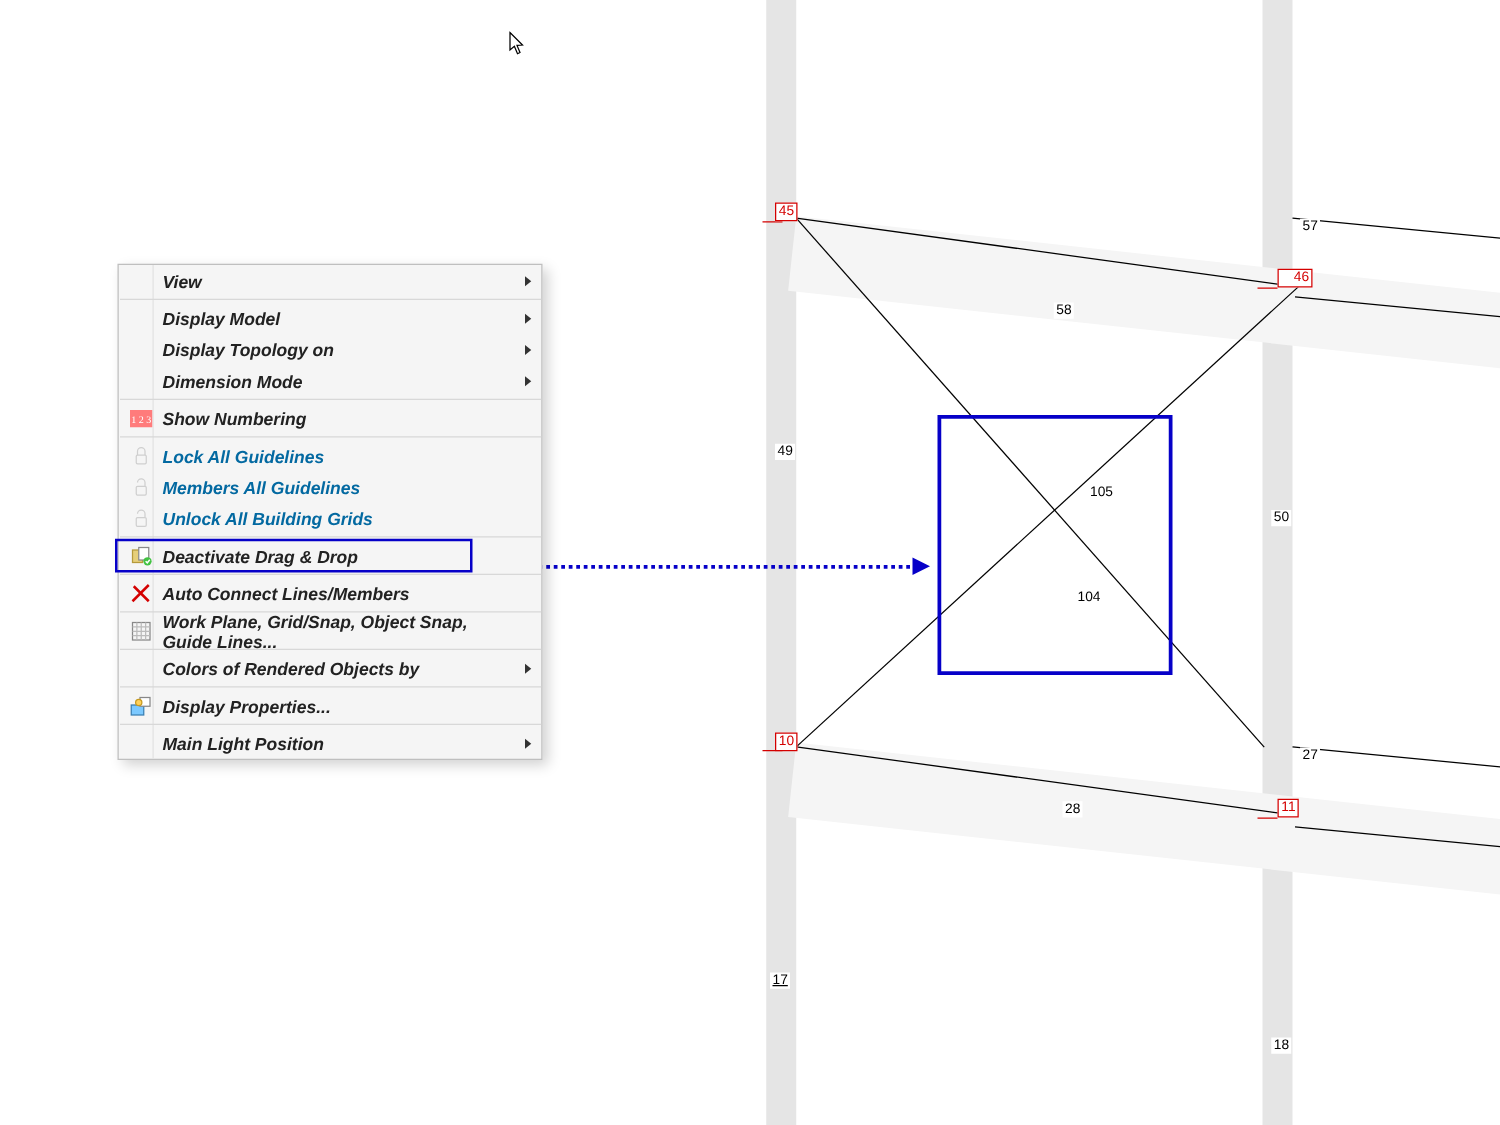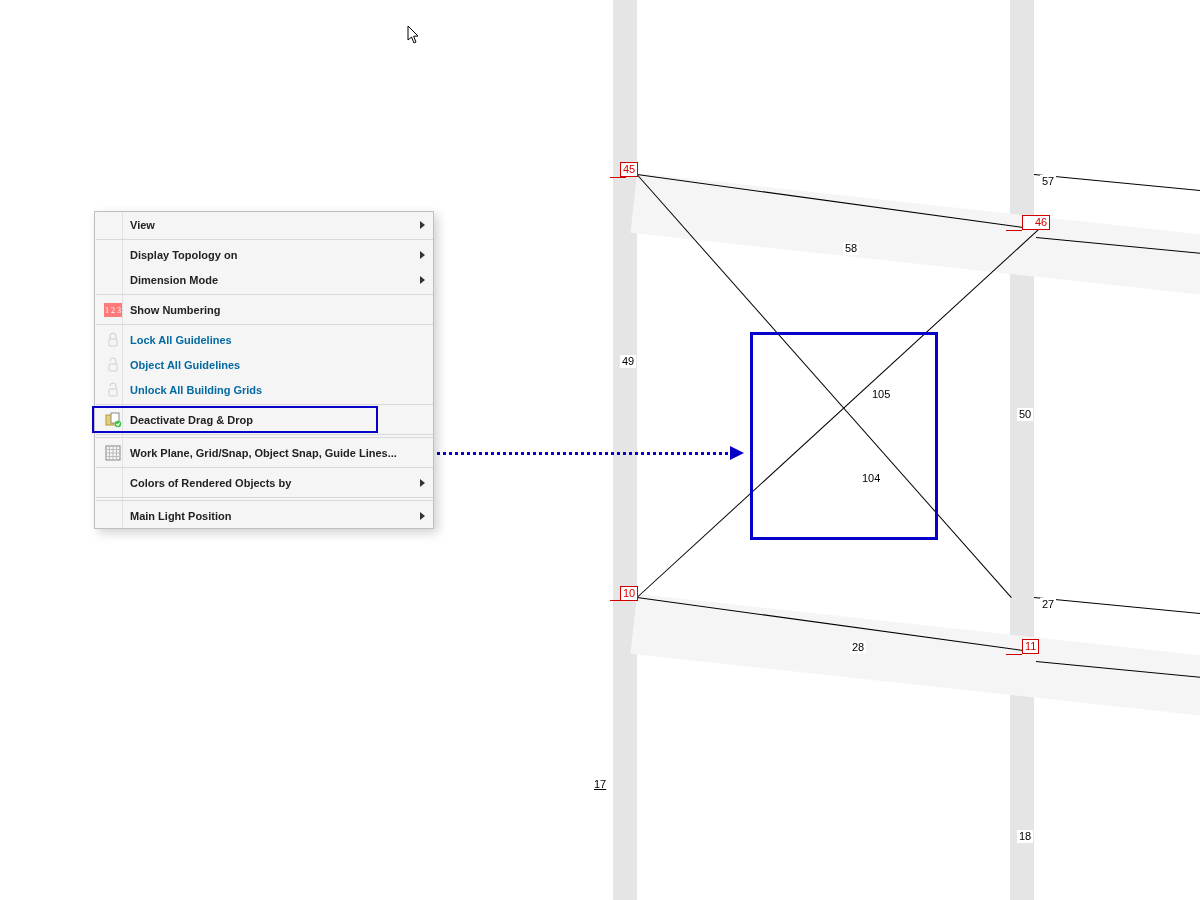--- a/index.html
+++ b/index.html
@@ -133,21 +133,22 @@
     display: flex;
     align-items: center;
     justify-content: center;
     margin-right: 7px;
     flex: 0 0 20px;
   }
   .mi .lbl {
     flex: 1 1 auto;
     font-weight: 600;
     color: #222;
-    font-size: 11px;
+    font-size: 14px;
+    font-style: italic;
   }
   .mi.disabled .lbl { color: #0369a1; font-weight: 600; }
   .mi .chev {
     position: absolute;
     right: 8px;
     top: 50%;
     transform: translateY(-50%);
     width: 0; height: 0;
     border-top: 4px solid transparent;
     border-bottom: 4px solid transparent;
@@ -203,21 +204,21 @@
   <div class="num" style="left:1040px; top:175px;">57</div>
   <div class="num" style="left:843px; top:219px;margin-top:23px;">58</div>
   <div class="num" style="left:620px; top:355px;">49</div>
   <div class="num" style="left:1017px; top:408px;">50</div>
   <div class="num" style="left:858px; top:388px;margin-left:12px;">105</div>
   <div class="num" style="left:860px; top:472px;">104</div>
   <div class="num red" style="left:620px; top:586px;">10</div>
   <div class="num" style="left:1040px; top:598px;">27</div>
   <div class="num" style="left:850px; top:641px;">28</div>
   <div class="num red" style="left:1022px; top:639px;">11</div>
-  <div class="num" style="left:592px; top:778px;text-decoration:underline;">17</div>
+  <div class="num" style="left:616px; top:778px;text-decoration:underline;">17</div>
   <div class="num" style="left:1017px; top:830px;">18</div>
 
 </div>
 
 <div class="dotted-arrow"></div>
 <div class="arrow-head"></div>
 
 <div class="cursor">
   <svg viewBox="0 0 14 20" width="14" height="20">
     <path d="M1 1 L1 15 L4.5 12 L7 18 L9 17 L6.6 11.3 L11 11 Z" fill="#fff" stroke="#000" stroke-width="1"></path>
@@ -227,20 +228,25 @@
 <div class="context-menu">
   <div class="menu-inner" id="menu-root">
       <div class="mi">
         <span class="ic"></span>
         <span class="lbl">View</span>
         <span class="chev"></span>
       </div>
       <div class="sep"></div>
       <div class="mi">
         <span class="ic"></span>
+        <span class="lbl">Display Model</span>
+        <span class="chev"></span>
+      </div>
+      <div class="mi">
+        <span class="ic"></span>
         <span class="lbl">Display Topology on</span>
         <span class="chev"></span>
       </div>
       <div class="mi">
         <span class="ic"></span>
         <span class="lbl">Dimension Mode</span>
         <span class="chev"></span>
       </div>
       <div class="sep"></div>
       <div class="mi">
@@ -262,21 +268,21 @@
         </span>
         <span class="lbl">Lock All Guidelines</span>
       </div>
       <div class="mi disabled">
         <span class="ic">
           <svg width="18" height="18">
             <rect x="5" y="8" width="8" height="7" rx="1" fill="none" stroke="#cfcfcf"></rect>
             <path d="M12 8 V5 a3 3 0 0 0 -6 0" fill="none" stroke="#cfcfcf"></path>
           </svg>
         </span>
-        <span class="lbl">Object All Guidelines</span>
+        <span class="lbl">Members All Guidelines</span>
       </div>
       <div class="mi disabled">
         <span class="ic">
           <svg width="18" height="18">
             <rect x="5" y="8" width="8" height="7" rx="1" fill="none" stroke="#cfcfcf"></rect>
             <path d="M12 8 V5 a3 3 0 0 0 -6 0" fill="none" stroke="#cfcfcf"></path>
           </svg>
         </span>
         <span class="lbl">Unlock All Building Grids</span>
       </div>
@@ -287,20 +293,29 @@
             <rect x="2" y="4" width="8" height="10" fill="#e6cf7a" stroke="#b59a3a"></rect>
             <rect x="7" y="2" width="8" height="10" fill="#fff" stroke="#8a8a8a"></rect>
             <circle cx="14" cy="13" r="3.3" fill="#42c242"></circle>
             <path d="M12.5 13 L13.8 14.3 L15.8 11.8" stroke="#fff" fill="none" stroke-width="1.2"></path>
           </svg>
         </span>
         <span class="lbl">Deactivate Drag &amp; Drop</span>
         <div class="highlight-box"></div>
       </div>
       <div class="sep"></div>
+      <div class="mi">
+        <span class="ic">
+          <svg width="18" height="18">
+            <line x1="2" y1="15" x2="15" y2="2" stroke="#d40000" stroke-width="2"></line>
+            <line x1="3" y1="3" x2="15" y2="15" stroke="#d40000" stroke-width="2"></line>
+          </svg>
+        </span>
+        <span class="lbl">Auto Connect Lines/Members</span>
+      </div>
       <div class="sep"></div>
       <div class="mi">
         <span class="ic">
           <svg width="18" height="18">
             <rect x="2" y="2" width="14" height="14" fill="none" stroke="#888"></rect>
             <line x1="5.5" y1="2" x2="5.5" y2="16" stroke="#bbb"></line>
             <line x1="9" y1="2" x2="9" y2="16" stroke="#bbb"></line>
             <line x1="12.5" y1="2" x2="12.5" y2="16" stroke="#bbb"></line>
             <line x1="2" y1="5.5" x2="16" y2="5.5" stroke="#bbb"></line>
             <line x1="2" y1="9" x2="16" y2="9" stroke="#bbb"></line>
@@ -309,20 +324,30 @@
         </span>
         <span class="lbl">Work Plane, Grid/Snap, Object Snap, Guide Lines...</span>
       </div>
       <div class="sep"></div>
       <div class="mi">
         <span class="ic"></span>
         <span class="lbl">Colors of Rendered Objects by</span>
         <span class="chev"></span>
       </div>
       <div class="sep"></div>
+      <div class="mi">
+        <span class="ic">
+          <svg width="18" height="18">
+            <rect x="1" y="8" width="10" height="8" fill="#7cc9ff" stroke="#3a7fb3"></rect>
+            <rect x="8" y="2" width="8" height="7" fill="#fff" stroke="#888"></rect>
+            <circle cx="7" cy="6" r="2.5" fill="#ffd159" stroke="#c79a20"></circle>
+          </svg>
+        </span>
+        <span class="lbl">Display Properties...</span>
+      </div>
       <div class="sep"></div>
       <div class="mi">
         <span class="ic"></span>
         <span class="lbl">Main Light Position</span>
         <span class="chev"></span>
       </div>
     </div>
 </div>
 
 </body></html>

